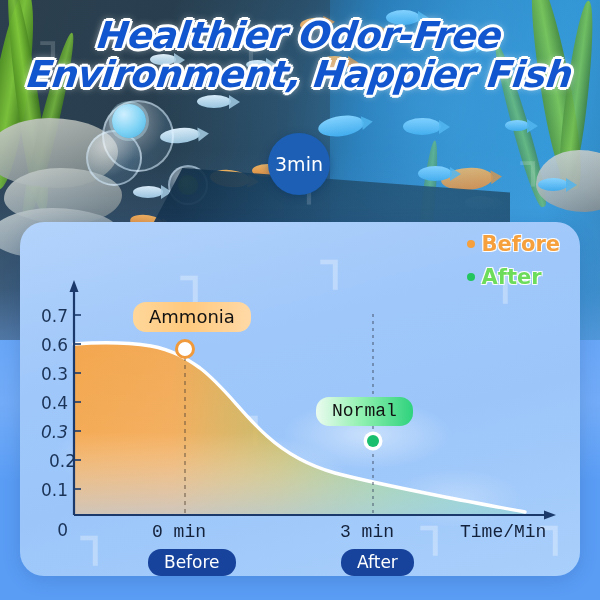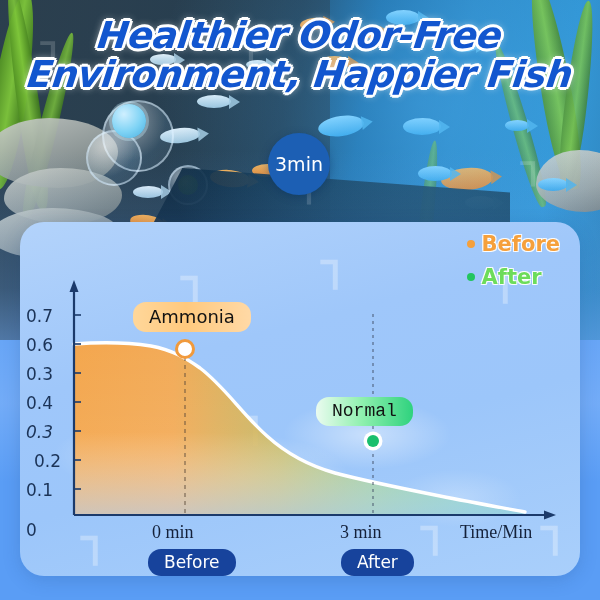--- a/index.html
+++ b/index.html
@@ -126,22 +126,22 @@
   #legend .dot { width:8px; height:8px; border-radius:50%; flex:none; }
   #legend .txt {
     font-size:21px; font-weight:700; font-family:"DejaVu Sans",sans-serif;
     text-shadow:-1px -1px 0 rgba(255,255,255,.85),1px -1px 0 rgba(255,255,255,.85),-1px 1px 0 rgba(255,255,255,.85),1px 1px 0 rgba(255,255,255,.85);
   }
 
   
   #plot { position:absolute; left:0; top:0; width:560px; height:354px; z-index:2; }
 
   
-  .ylab { position:absolute; z-index:3; font-size:17px; color:#1b3357; font-family:"DejaVu Sans",sans-serif; text-align:left; width:42px; }
-  .xlab { position:absolute; z-index:3; font-size:18px; color:#14213a; font-family:Liberation Serif, serif; }
+  .ylab { position:absolute; z-index:3; font-size:17px; color:#1b3357; font-family:"DejaVu Sans",sans-serif; text-align:right; width:42px; }
+  .xlab { position:absolute; z-index:3; font-size:18px; color:#14213a; font-family:Liberation Mono, monospace; }
   .pill {
     position:absolute; z-index:5; background:#17439c; color:#fff;
     border-radius:13px; padding:3px 16px 4px; font-size:17px;
     font-family:"DejaVu Sans",sans-serif;
   }
   .tagbadge {
     position:absolute; z-index:5; border-radius:13px;
     padding:4px 16px 5px; font-size:18px; color:#121212;
     font-family:"DejaVu Sans",sans-serif; white-space:nowrap;
   }

